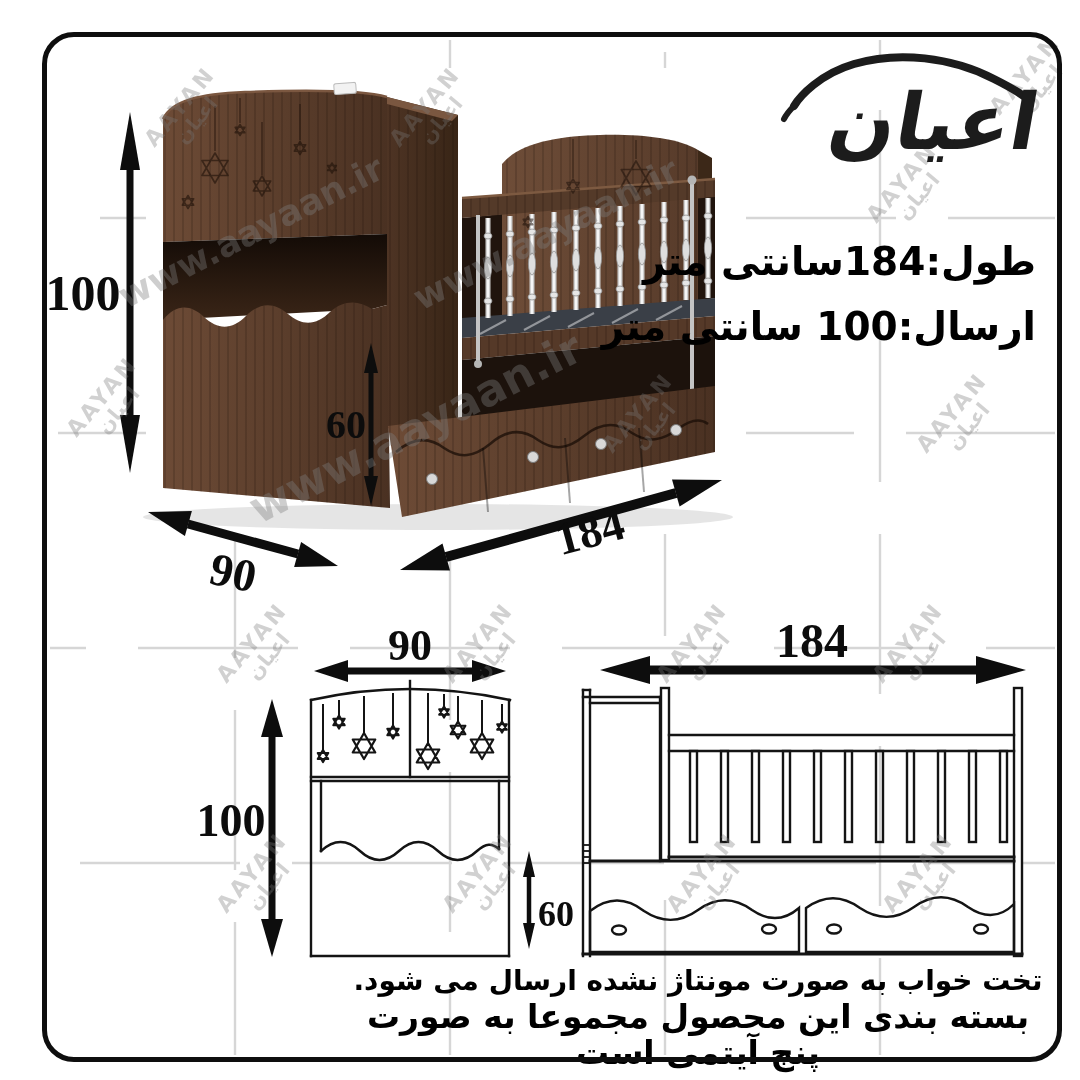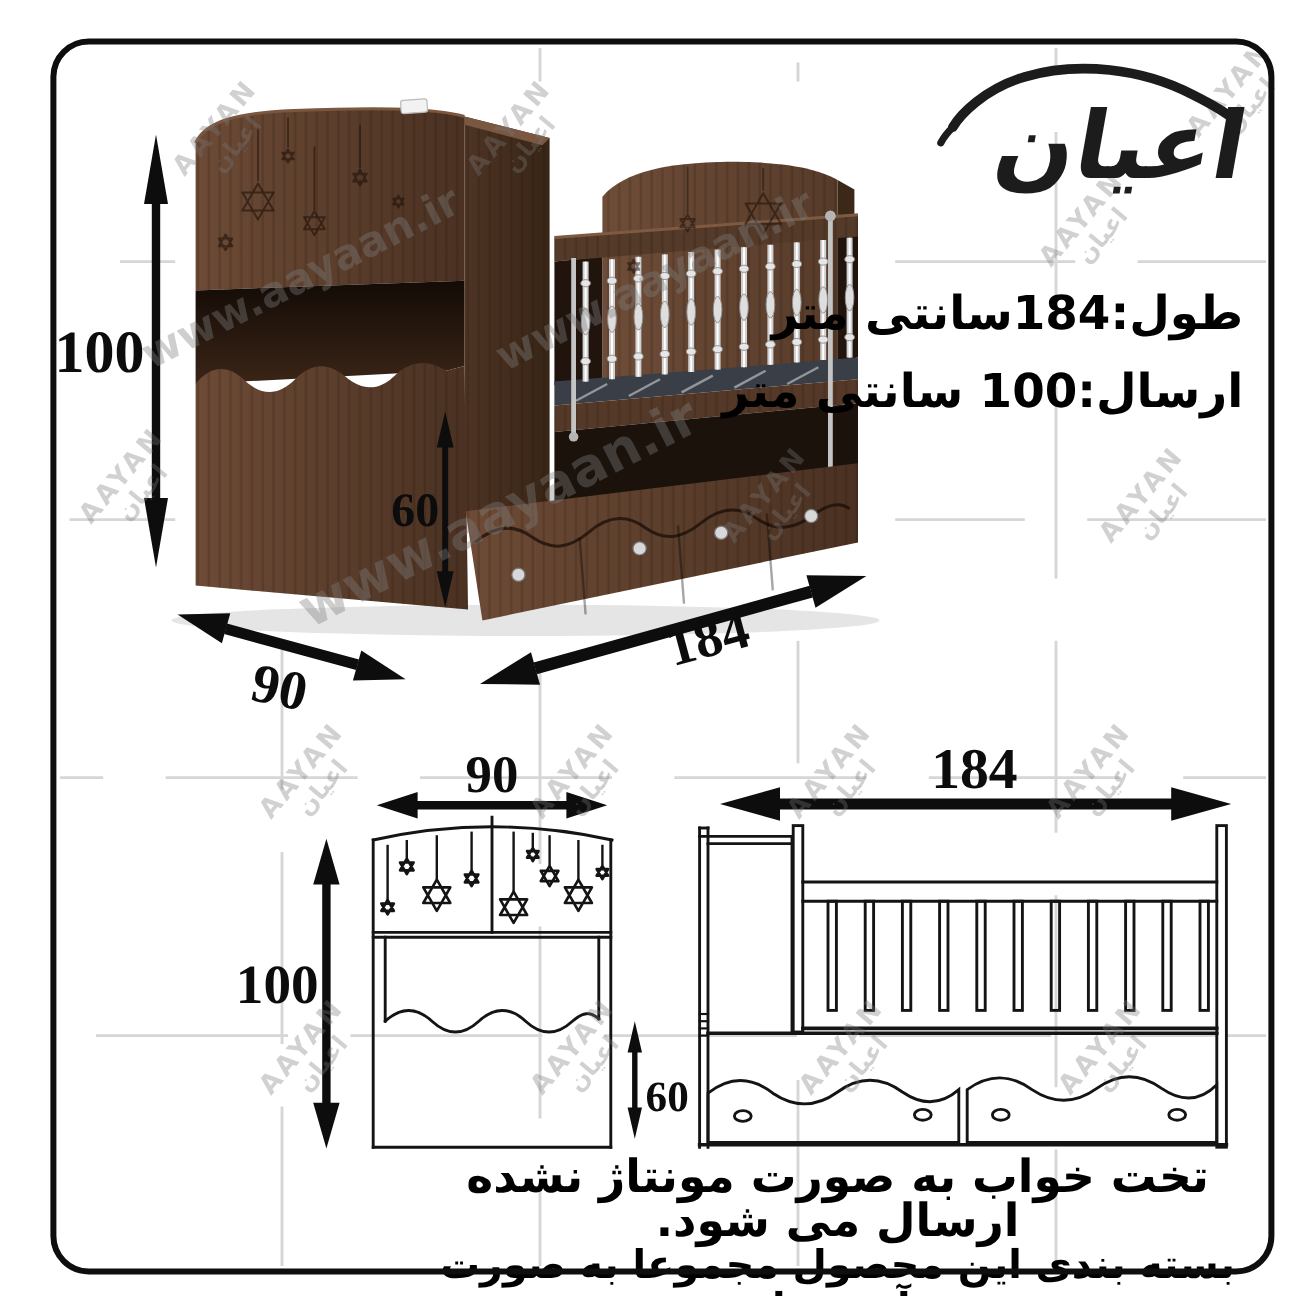--- a/index.html
+++ b/index.html
@@ -48,21 +48,21 @@
   .logo{position:absolute;right:34px;top:44px;width:280px;height:130px;z-index:5;}
   .logo-swoosh{position:absolute;right:0;top:0;}
   .logo-text{position:absolute;right:8px;top:38px;font-size:78px;line-height:80px;
              font-weight:bold;color:#1c1c1c;direction:rtl;transform:skewX(-10deg);}
   
   .specs{position:absolute;right:44px;top:229px;z-index:5;text-align:right;direction:rtl;color:#000;}
   .spec-line{font-size:39px;font-weight:bold;line-height:65px;white-space:nowrap;}
   
   .notes{position:absolute;left:337px;top:962px;width:722px;z-index:5;text-align:center;
          direction:rtl;color:#000;font-weight:bold;}
-  .note1{font-size:38px;line-height:37px;}
+  .note1{font-size:28px;line-height:37px;}
   .note2{font-size:33px;line-height:36px;}
 </style>
 </head>
 <body>
 
 <div class="stage">
 
   <svg class="layer grid" viewBox="0 0 1080 1080">
     <g stroke="#d6d6d6" stroke-width="2.4">
       <line x1="235" y1="40" x2="235" y2="1055" stroke-dasharray="160 52" stroke-dashoffset="-34"></line>

